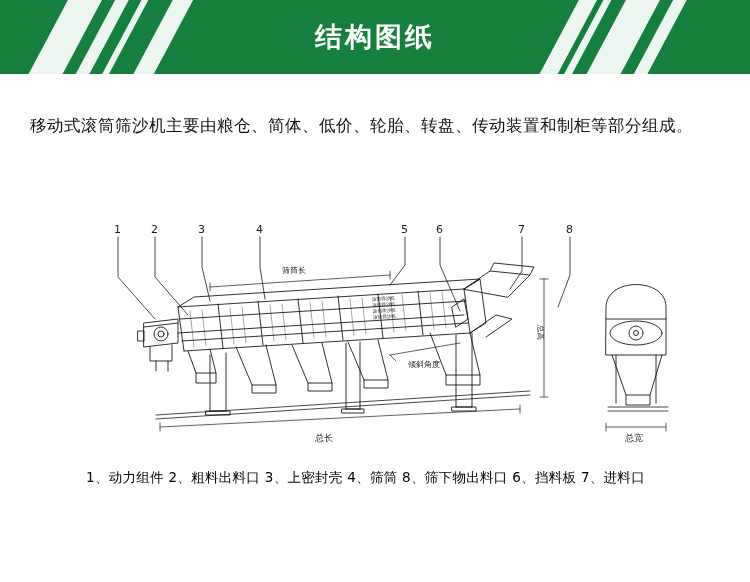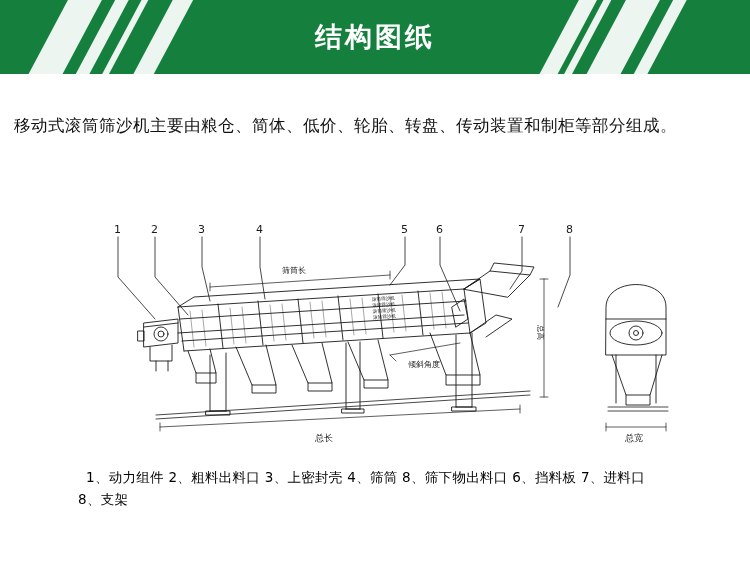--- a/index.html
+++ b/index.html
@@ -57,21 +57,21 @@
     color: #ffffff;
     font-size: 27px;
     font-weight: bold;
     letter-spacing: 3px;
     z-index: 5;
   }
 
   
   .intro {
     position: absolute;
-    left: 14px;
+    left: 30px;
     top: 98px;
     width: 690px;
     color: #111111;
     font-size: 16.5px;
     line-height: 56px;
     letter-spacing: 0.5px;
   }
 
   
   .drawing {
@@ -265,16 +265,15 @@
           <text x="0" y="6" font-size="4.6">滚筒筛沙机</text>
           <text x="0" y="12" font-size="4.6">滚筒筛沙机</text>
           <text x="0" y="18" font-size="4.6">滚筒筛沙机</text>
         </g>
       </g>
     </svg>
   </div>
 
   <div class="legend">
     <div class="line">1、动力组件   2、粗料出料口   3、上密封壳   4、筛筒   8、筛下物出料口   6、挡料板   7、进料口</div>
-    <div class="line second">8、支架</div>
   </div>
 
 </div>
 
 </body></html>

